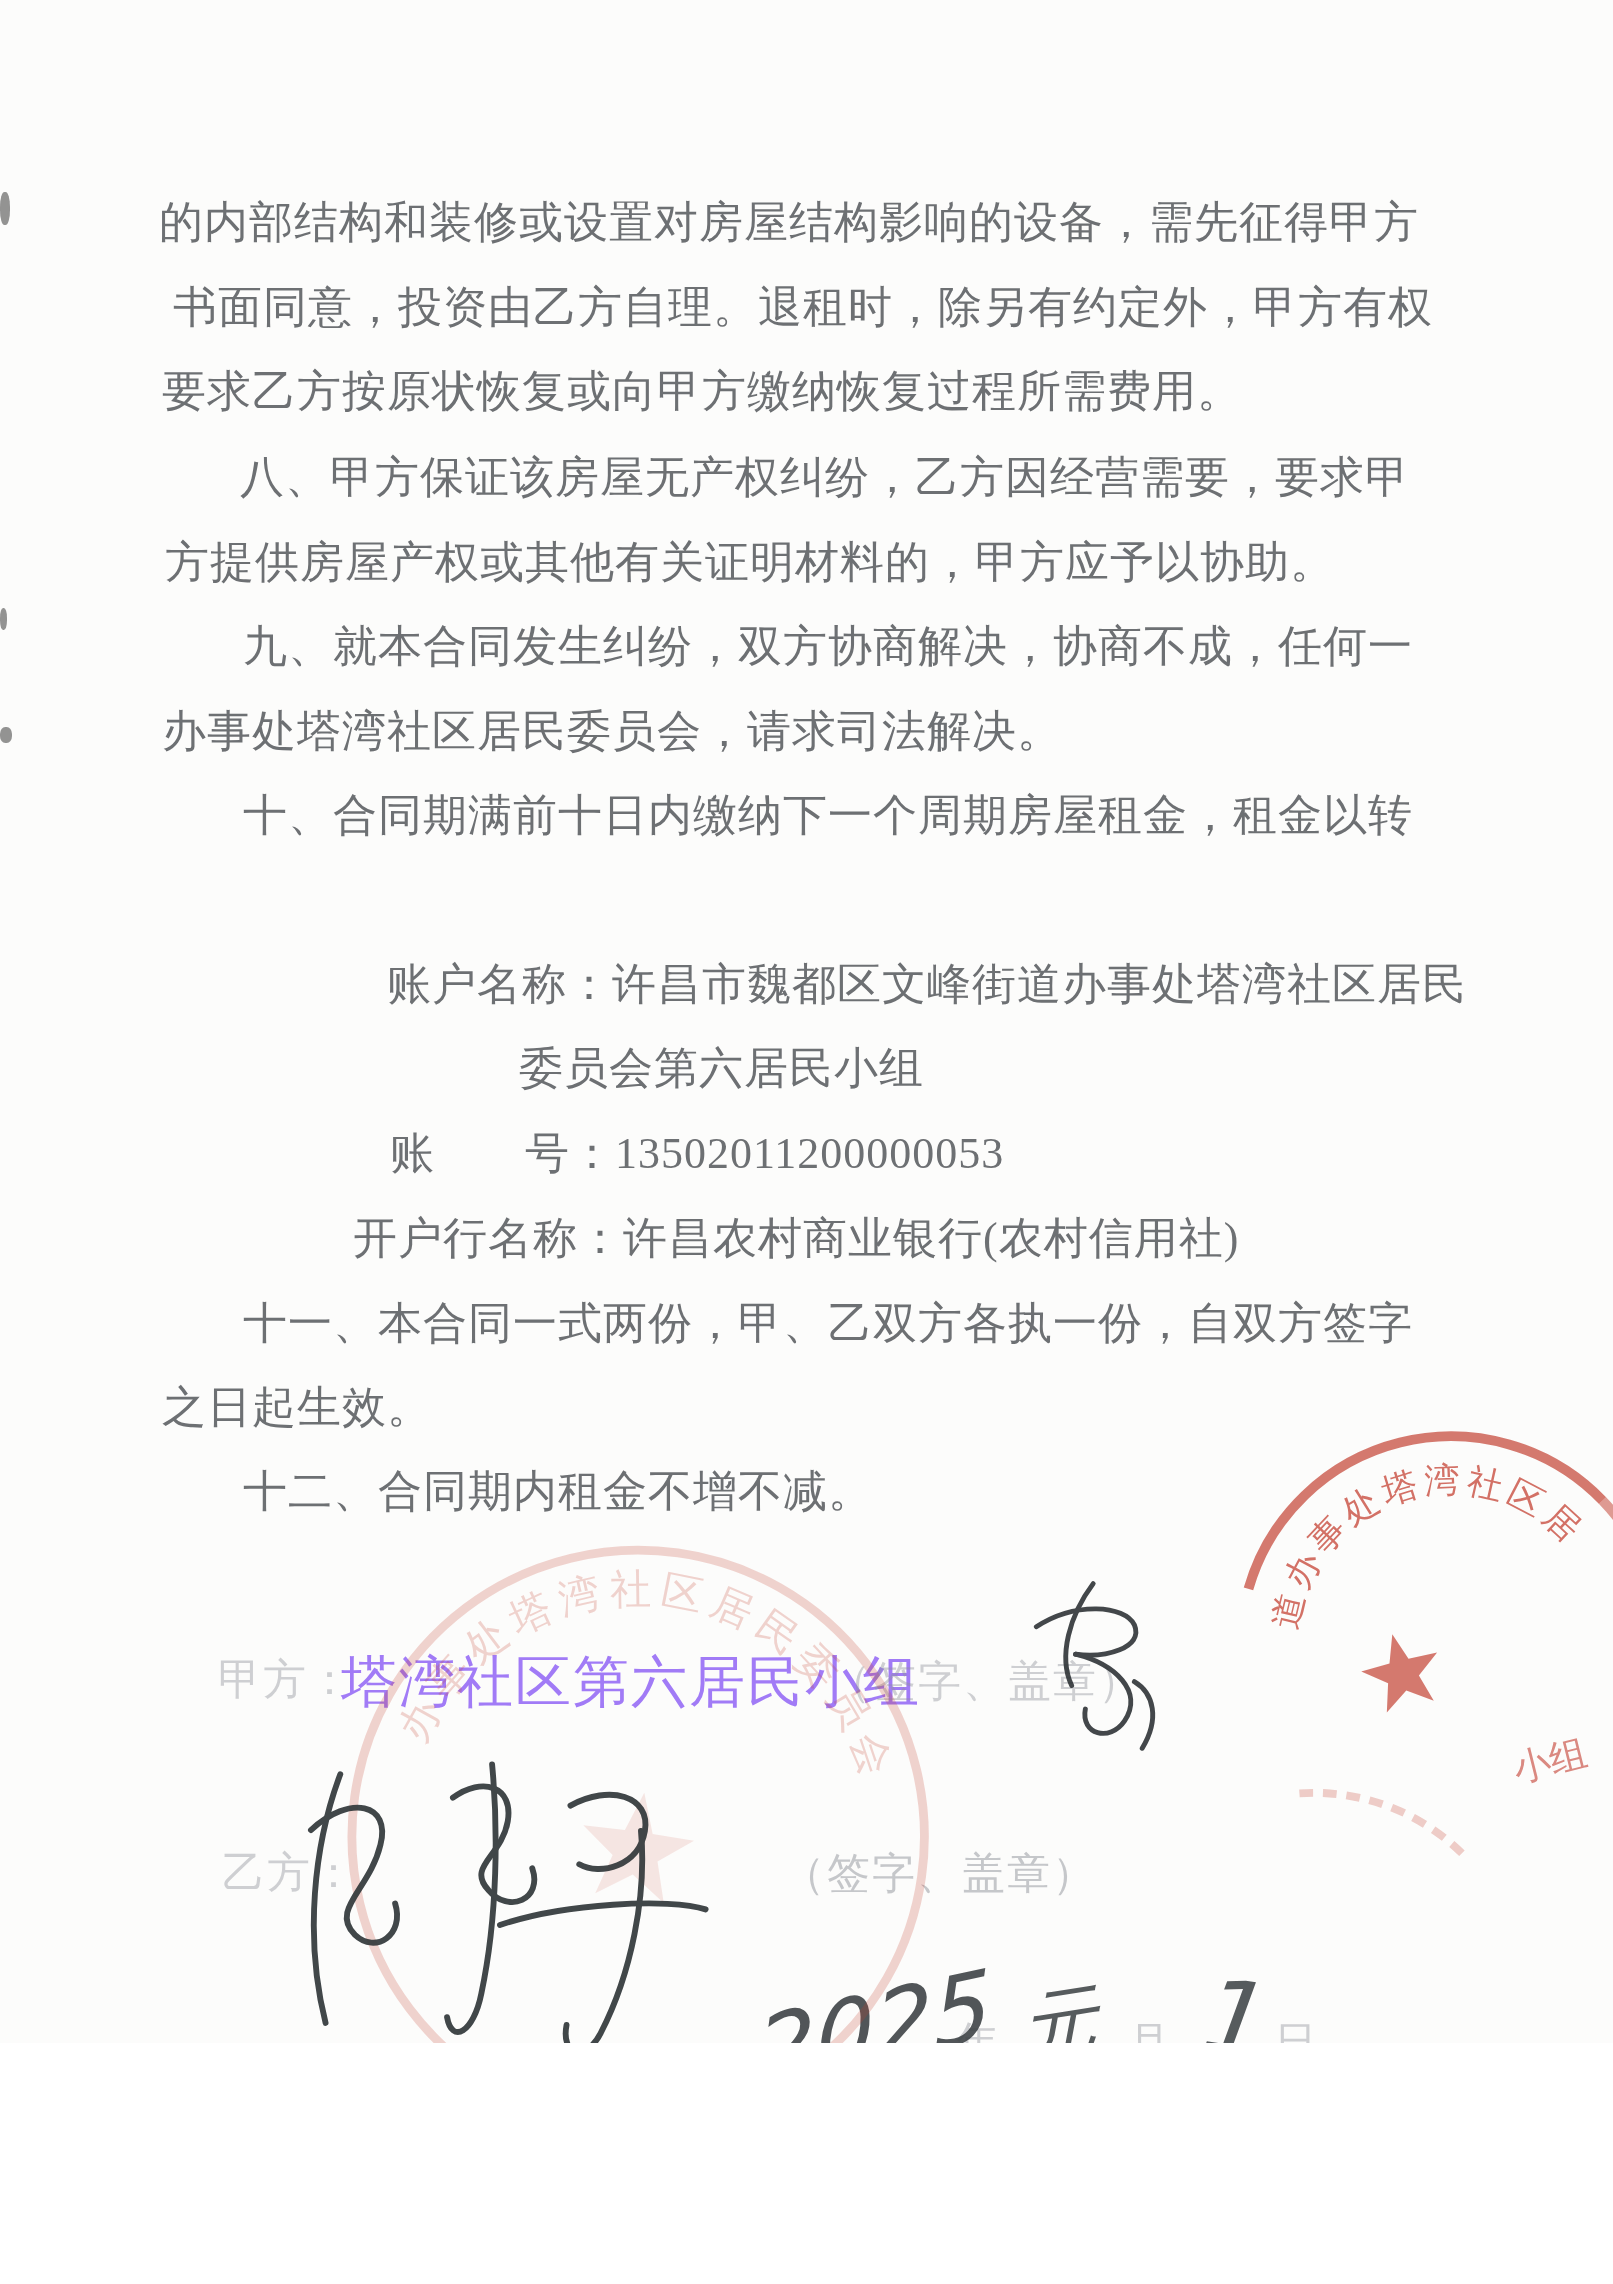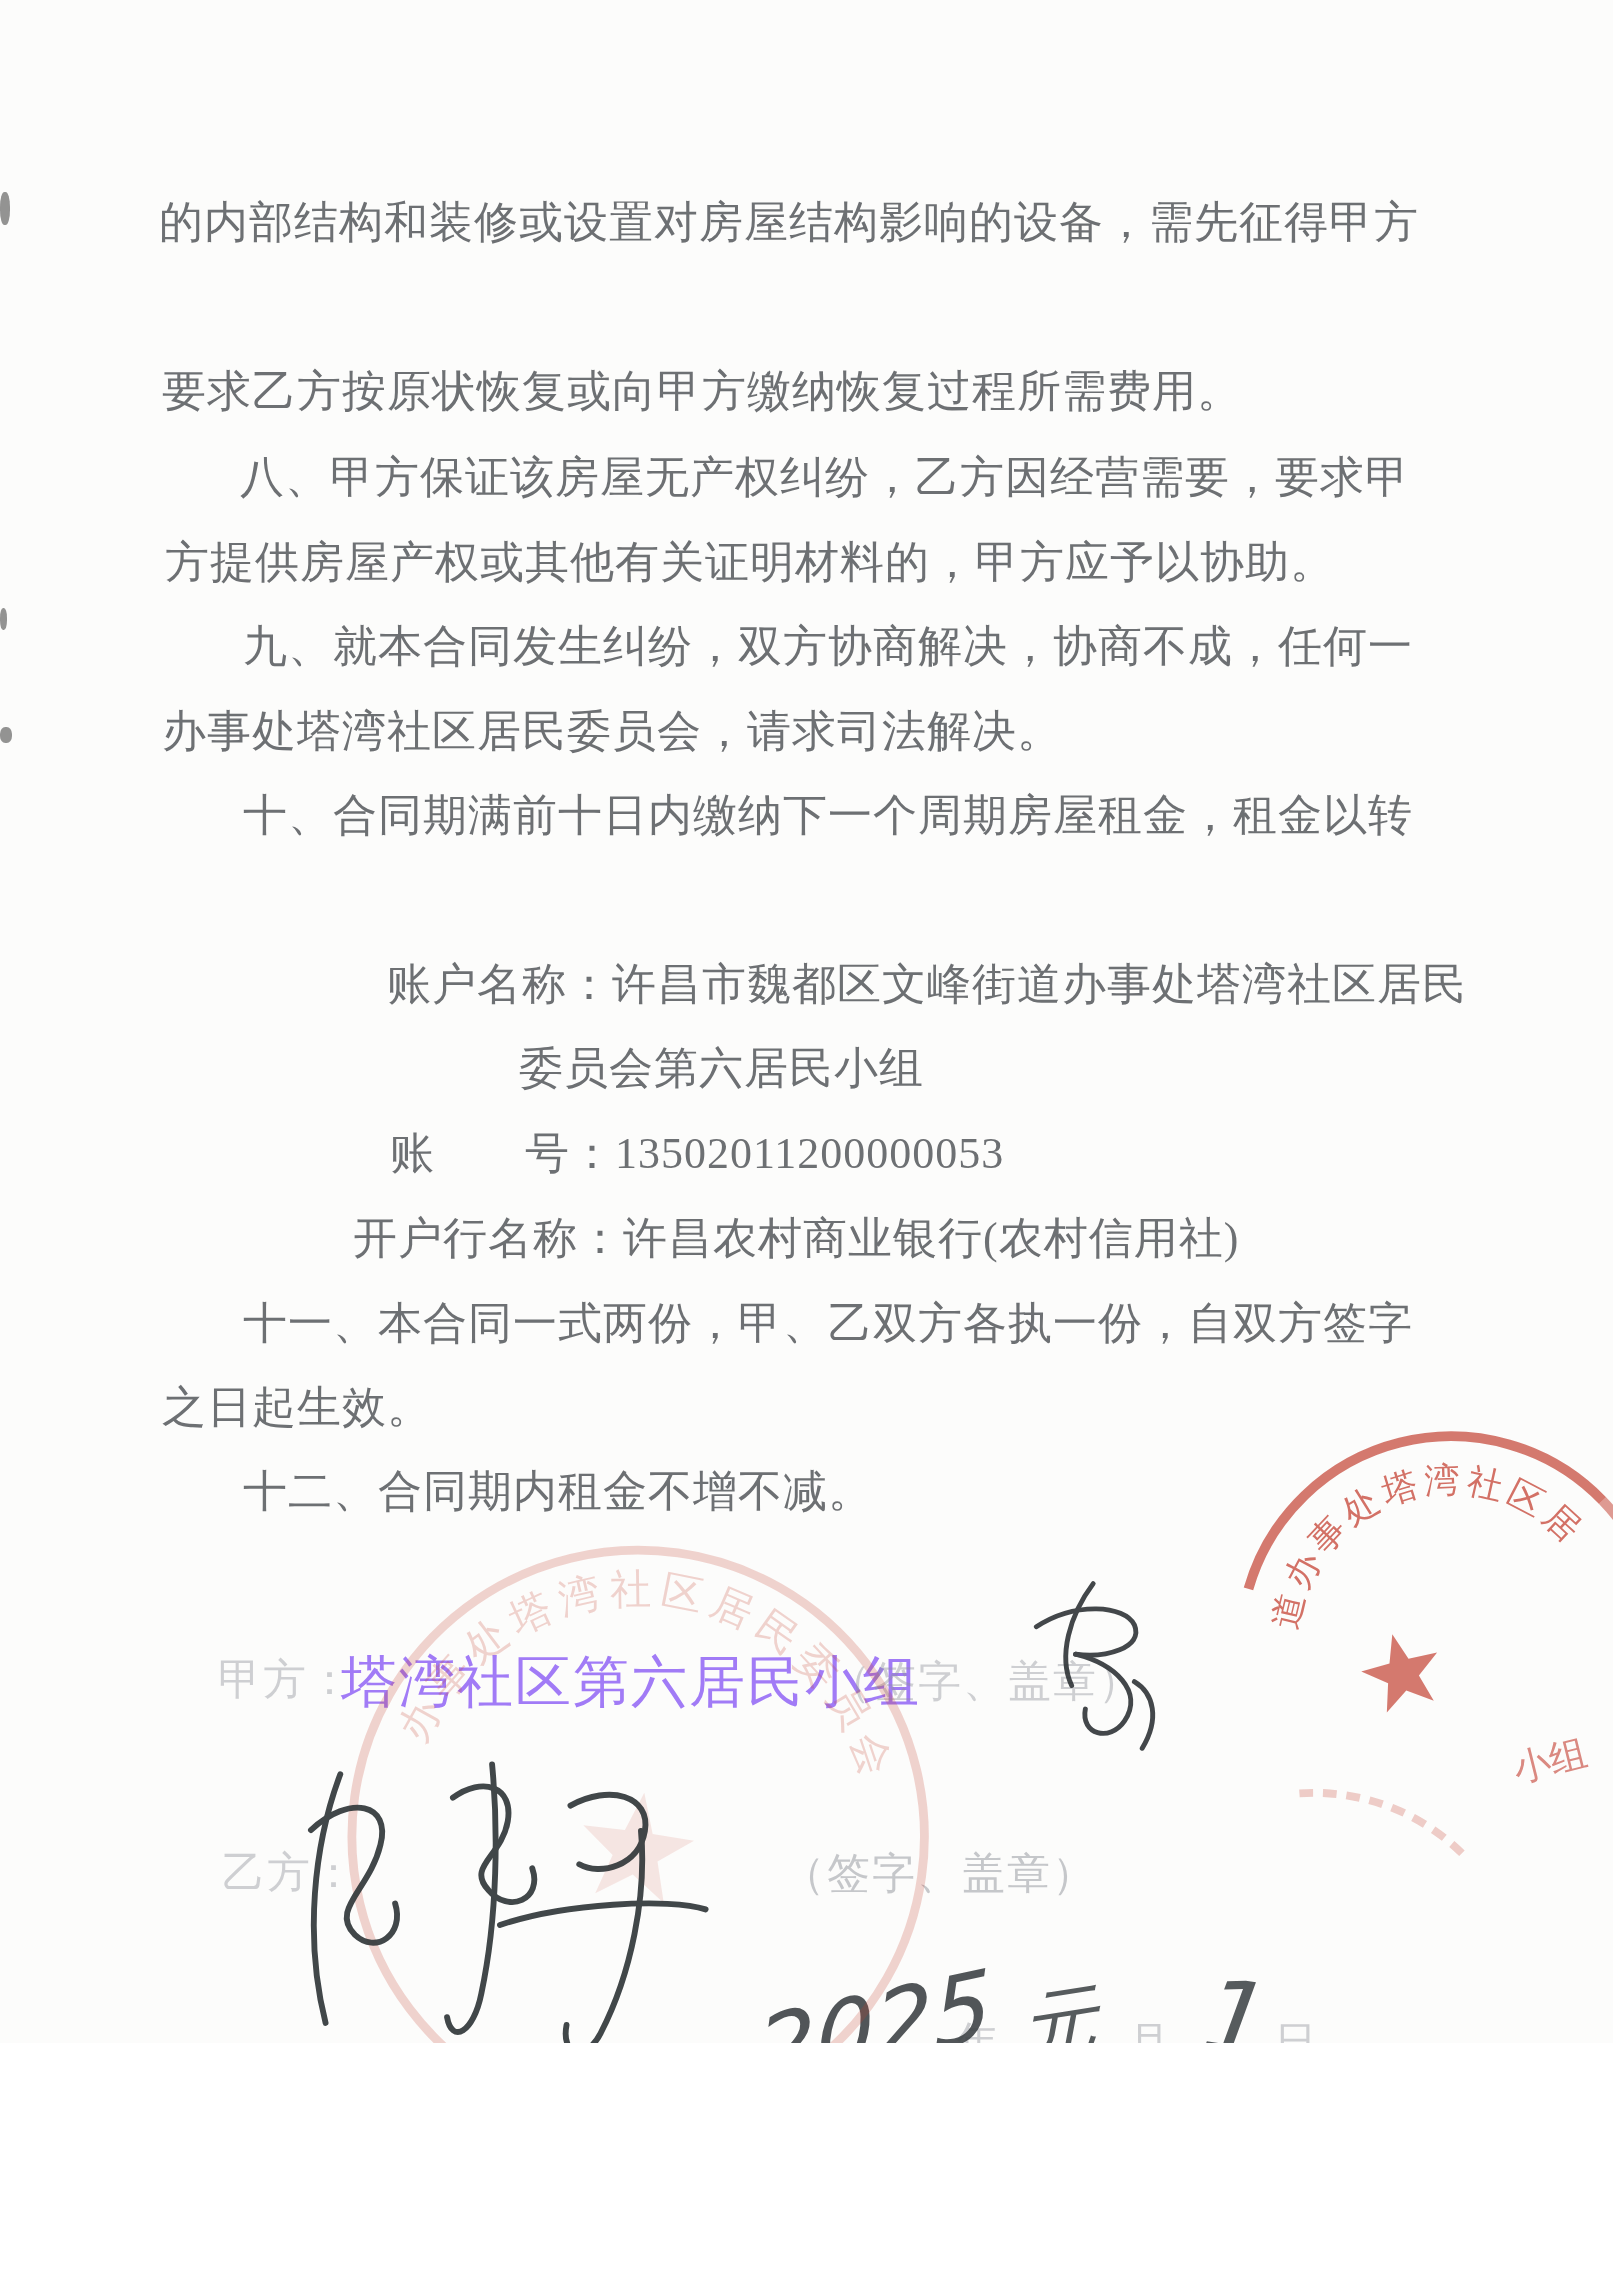--- a/index.html
+++ b/index.html
@@ -36,20 +36,21 @@
   .a1{left:0;top:192px;width:9.8px;height:33px;}
   .a2{left:0;top:608px;width:6.9px;height:21.6px;}
   .a3{left:0;top:727px;width:11.8px;height:15.7px;}
 </style>
 </head>
 <body>
 
 <div class="page">
 
   <div class="bline" style="top:201px;left:159px">的内部结构和装修或设置对房屋结构影响的设备，需先征得甲方</div>
+  <div class="bline" style="top:286px;left:173px">书面同意，投资由乙方自理。退租时，除另有约定外，甲方有权</div>
   <div class="bline" style="top:370px;left:162px">要求乙方按原状恢复或向甲方缴纳恢复过程所需费用。</div>
   <div class="bline" style="top:456px;left:240px">八、甲方保证该房屋无产权纠纷，乙方因经营需要，要求甲</div>
   <div class="bline" style="top:541px;left:165px">方提供房屋产权或其他有关证明材料的，甲方应予以协助。</div>
   <div class="bline" style="top:625px;left:243px">九、就本合同发生纠纷，双方协商解决，协商不成，任何一</div>
   <div class="bline" style="top:710px;left:162px">办事处塔湾社区居民委员会，请求司法解决。</div>
   <div class="bline" style="top:794px;left:243px">十、合同期满前十日内缴纳下一个周期房屋租金，租金以转</div>
   <div class="bline" style="top:963px;left:387px">账户名称：许昌市魏都区文峰街道办事处塔湾社区居民</div>
   <div class="bline" style="top:1047px;left:519px">委员会第六居民小组</div>
   <div class="bline" style="top:1132px;left:390px">账　　号：13502011200000053</div>
   <div class="bline" style="top:1302px;left:243px">十一、本合同一式两份，甲、乙双方各执一份，自双方签字</div>

